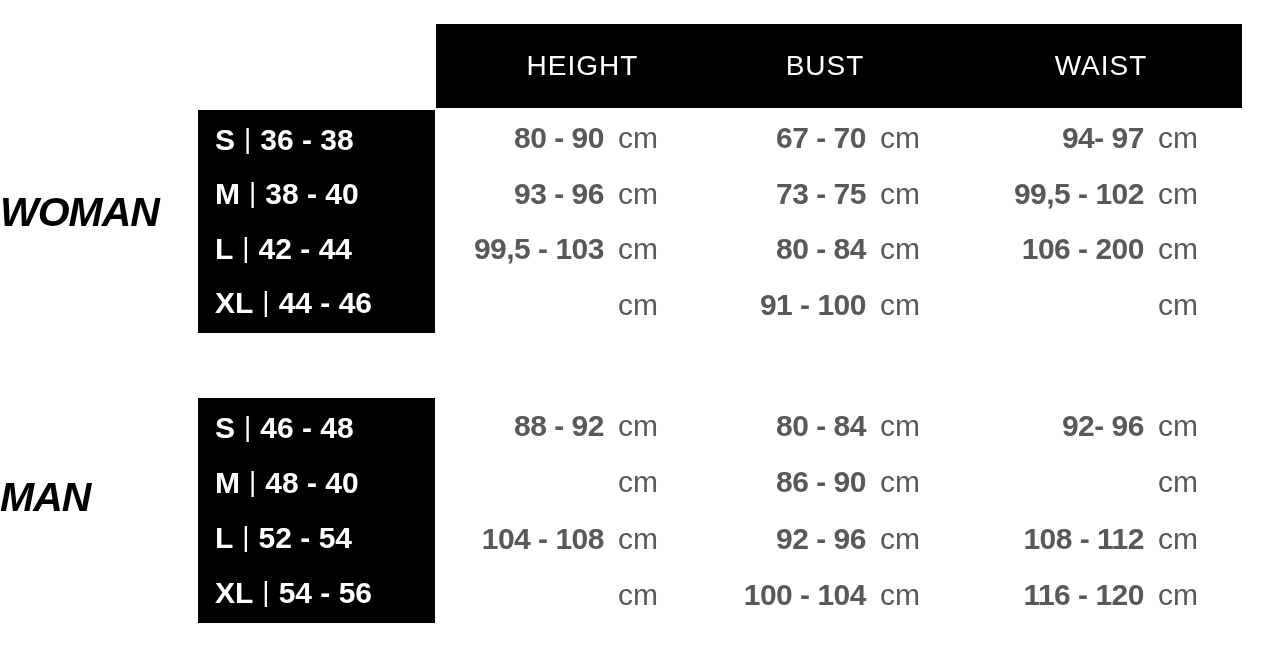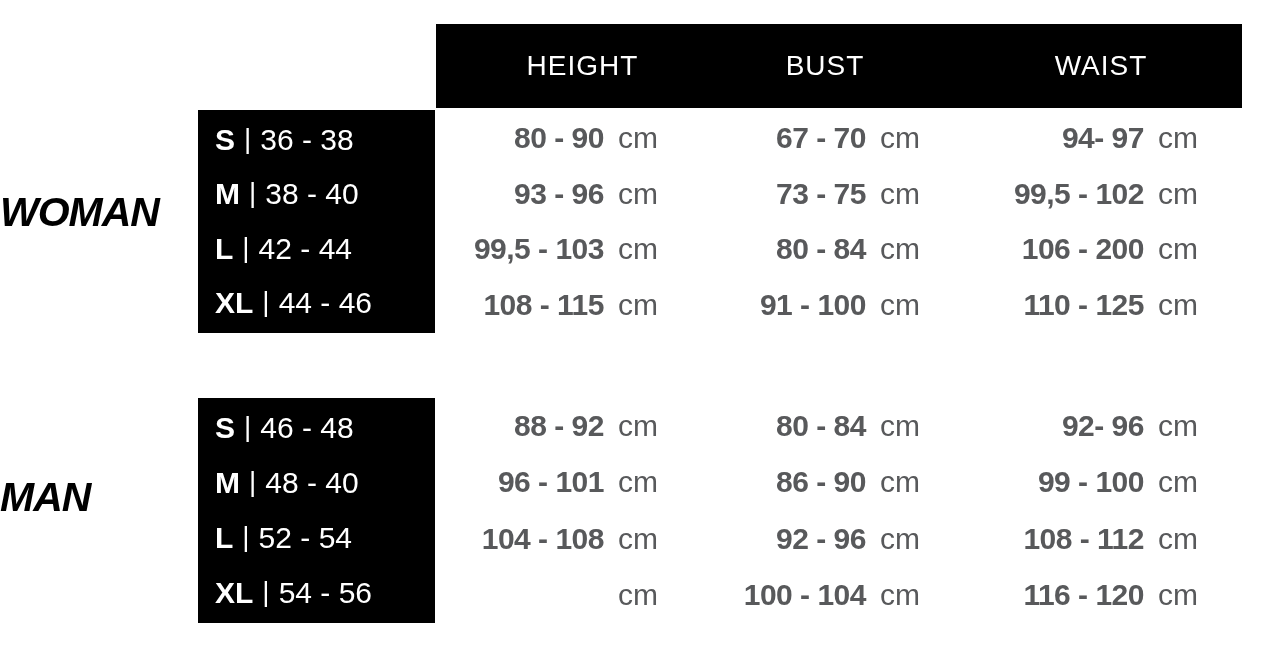--- a/index.html
+++ b/index.html
@@ -73,21 +73,21 @@
     flex: 1;
     display: flex;
     align-items: center;
     padding-left: 17px;
     color: var(--header-white);
     font-size: 30px;
     white-space: nowrap;
   }
   .sz  { font-weight: bold; }
   .pipe { margin: 0 9px; font-weight: 400; font-size: 28px; position: relative; top: -1px; }
-  .rng { font-weight: 400; }
+  .rng { font-weight: 700; }
 
   .values {
     position: absolute;
     left: 436px; top: 0; bottom: 0;
     width: 806px;
     display: grid;
     grid-template-columns: 254px 270px 282px;
     grid-auto-rows: 1fr;
   }
   .vcell {
@@ -175,29 +175,27 @@
       <div class="vcell p2">
         <span class="num">80 - 84</span>
         <span class="unit">cm</span>
       </div>
       <div class="vcell p3">
         <span class="num">106 - 200</span>
         <span class="unit">cm</span>
       </div>
 
       <div class="vcell p1">
-        <span class="num">108 - 115</span>
         <span class="unit">cm</span>
       </div>
       <div class="vcell p2">
         <span class="num">91 - 100</span>
         <span class="unit">cm</span>
       </div>
       <div class="vcell p3">
-        <span class="num">110 - 125</span>
         <span class="unit">cm</span>
       </div>
     </div>
   </div>
 
   <div class="section man">
     <div class="group-label">MAN</div>
 
     <div class="size-box">
       <div class="size-row">
@@ -230,29 +228,27 @@
       <div class="vcell p2">
         <span class="num">80 - 84</span>
         <span class="unit">cm</span>
       </div>
       <div class="vcell p3">
         <span class="num">92- 96</span>
         <span class="unit">cm</span>
       </div>
 
       <div class="vcell p1">
-        <span class="num">96 - 101</span>
         <span class="unit">cm</span>
       </div>
       <div class="vcell p2">
         <span class="num">86 - 90</span>
         <span class="unit">cm</span>
       </div>
       <div class="vcell p3">
-        <span class="num">99 - 100</span>
         <span class="unit">cm</span>
       </div>
 
       <div class="vcell p1">
         <span class="num">104 - 108</span>
         <span class="unit">cm</span>
       </div>
       <div class="vcell p2">
         <span class="num">92 - 96</span>
         <span class="unit">cm</span>

